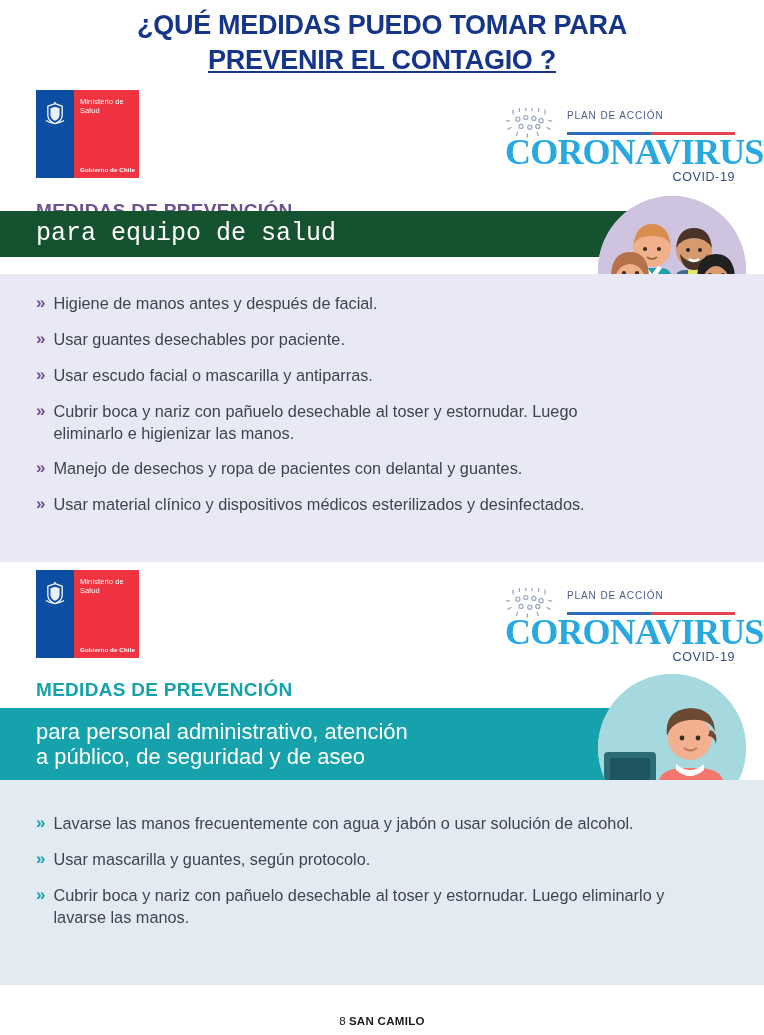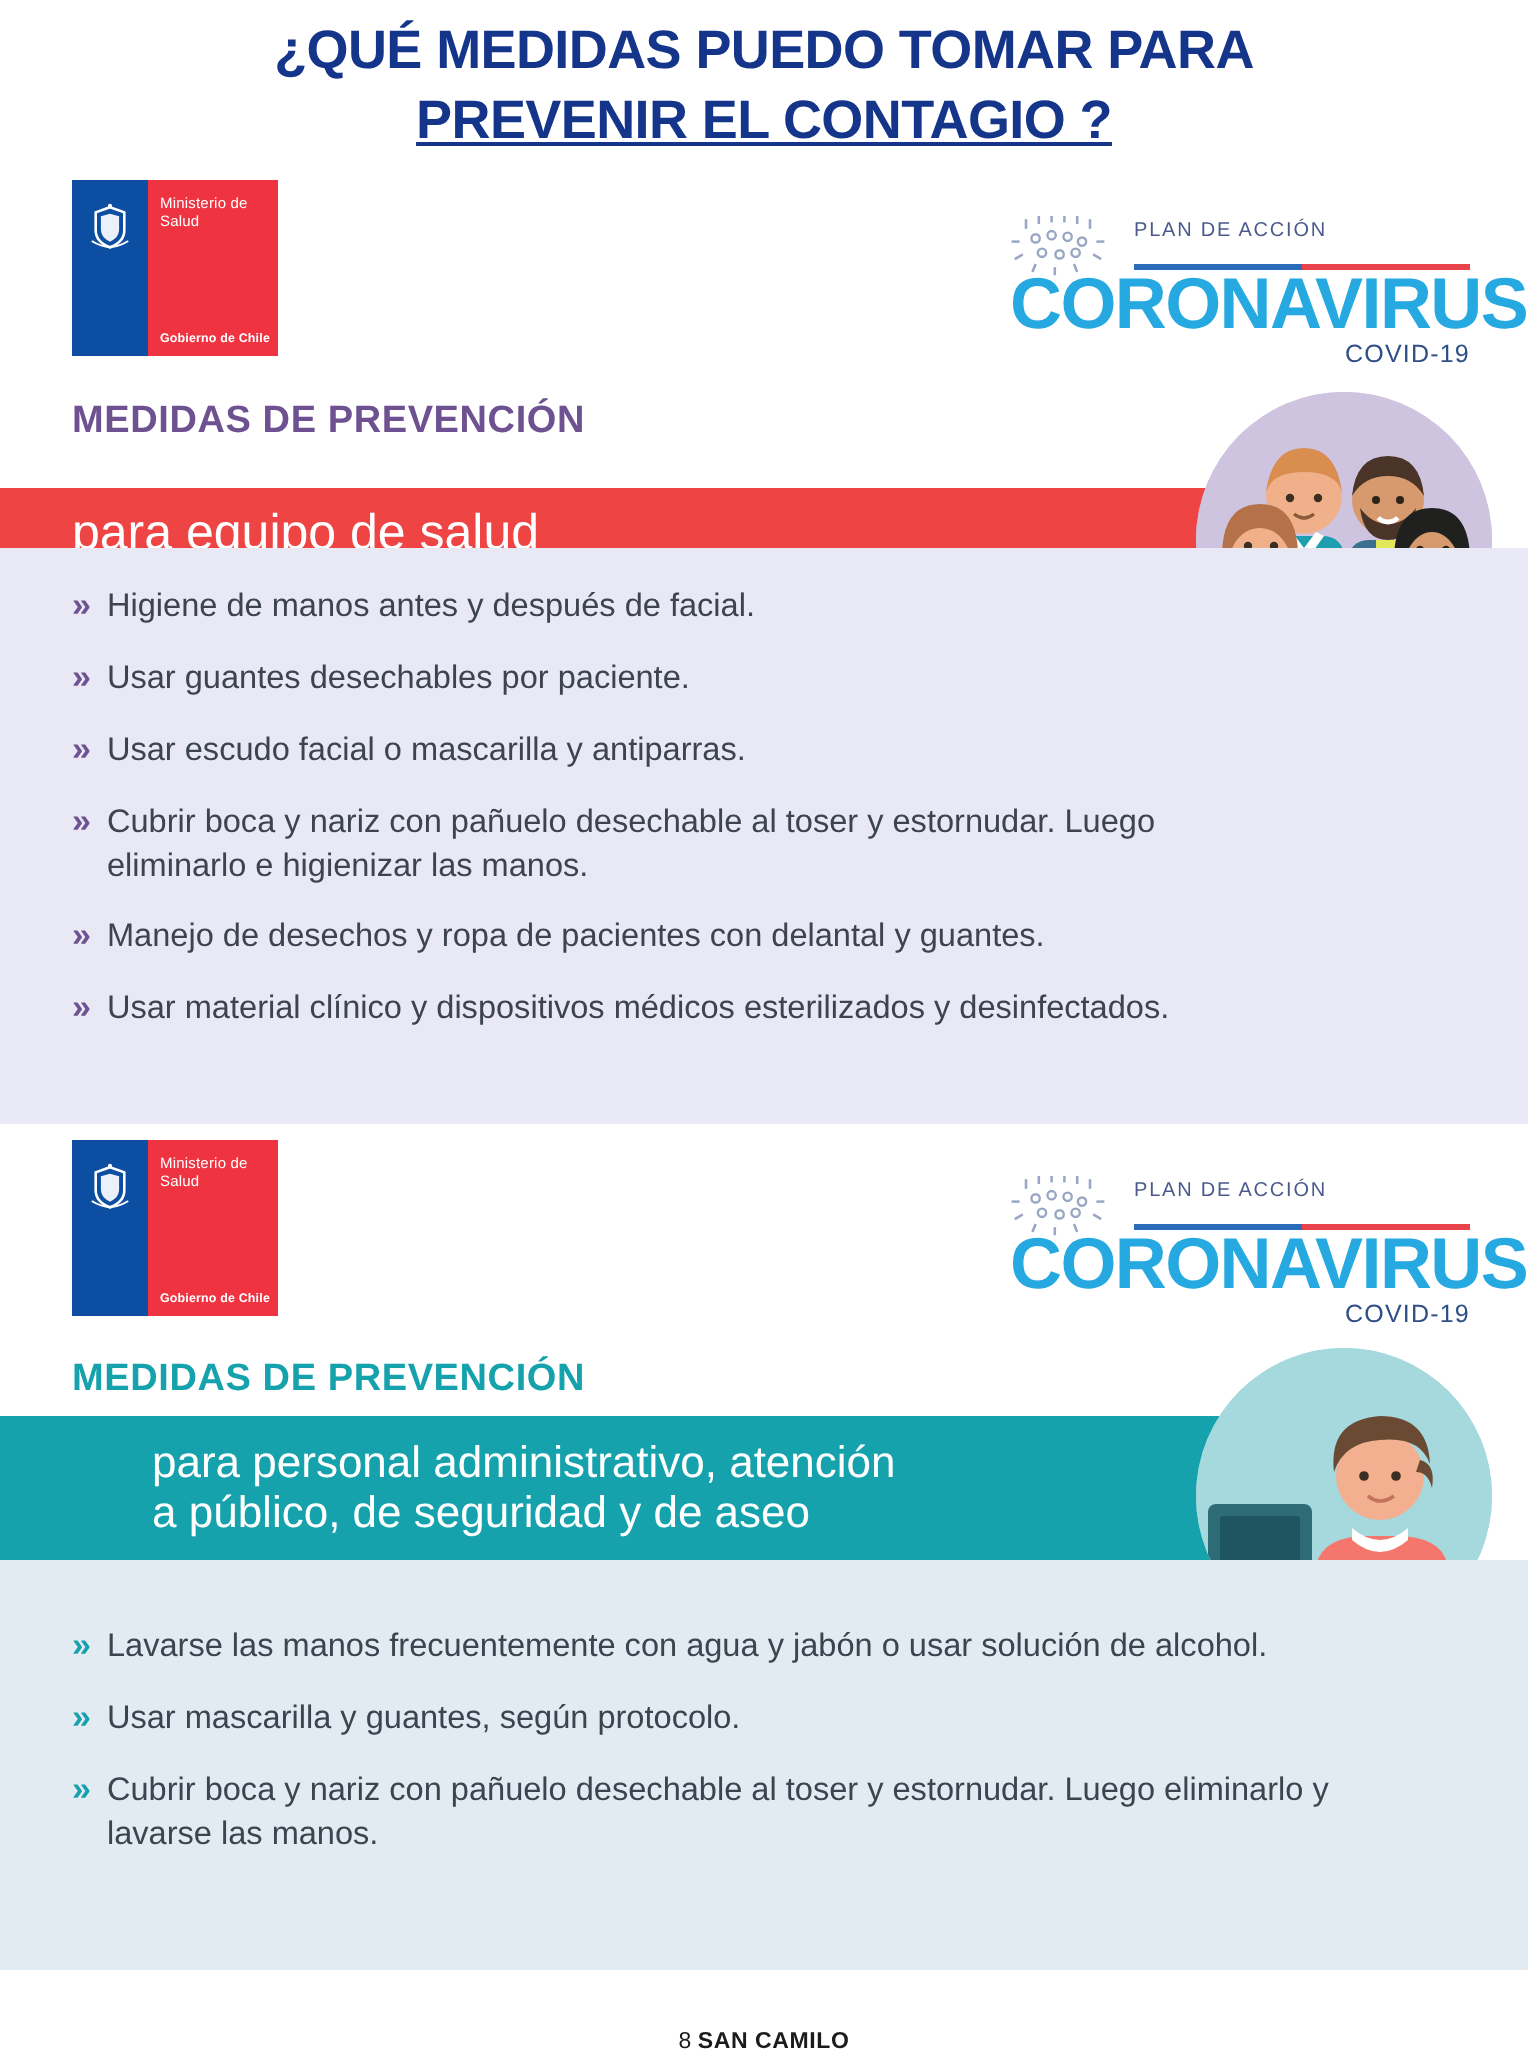--- a/index.html
+++ b/index.html
@@ -46,39 +46,39 @@
     color:#4a5a8c;font-size:10px;letter-spacing:.9px;
     font-family:"Liberation Sans",sans-serif;
   }
   .planlogo .rule{position:absolute;left:62px;top:26px;width:168px;height:3px;display:flex;}
   .planlogo .rule i{display:block;height:100%;}
   .planlogo .rule .b{width:50%;background:#2b6cb8;}
   .planlogo .rule .r{width:50%;background:#e8434a;}
   .planlogo .cv{
     position:absolute;left:0;top:28px;width:230px;
     color:#26a9e0;font-weight:bold;font-size:36px;
-    letter-spacing:-0.8px;text-align:left;line-height:1;
+    letter-spacing:-0.8px;text-align:left;line-height:1;font-family:Liberation Serif, serif;
   }
   .planlogo .covid{
     position:absolute;right:0;top:64px;
     color:#2f4f87;font-size:12.5px;letter-spacing:.6px;
   }
 
   
   .sec-kicker{
     position:absolute;left:36px;
     font-weight:bold;font-size:19px;letter-spacing:.3px;
   }
   .band{position:absolute;left:0;height:46px;}
   .band .band-txt{
     position:absolute;left:36px;top:50%;transform:translateY(-50%);
     color:#ffffff;font-size:25px;line-height:1.15;white-space:nowrap;
   }
   .band.tall{height:72px;}
-  .band.tall .band-txt{font-size:22px;margin-left:40px;}
+  .band.tall .band-txt{font-size:22px;}
 
   .panel{position:absolute;left:0;width:764px;}
 
   
   .bullets{position:absolute;left:36px;width:600px;}
   .bullet{display:flex;align-items:flex-start;margin-bottom:13px;}
   .bullet .chev{
     font-size:17px;font-weight:bold;line-height:1.35;
     margin-right:8px;flex:0 0 auto;
   }
@@ -156,21 +156,21 @@
     <div class="rule">
       <i class="b"></i>
       <i class="r"></i>
     </div>
     <div class="cv">CORONAVIRUS</div>
     <div class="covid">COVID-19</div>
   </div>
 
   <div class="sec-kicker" style="top:200px;color:#6e5191;">MEDIDAS DE PREVENCIÓN</div>
 
-  <div class="band" style="top:244px;width:630px;background:#ef4444;">
+  <div class="band" style="top:211px;width:630px;background:#14532d;font-family:Liberation Mono, monospace;">
     <div class="band-txt">para equipo de salud</div>
   </div>
 
   <div class="illus" style="left:598px;top:196px;width:148px;height:148px;background:#cfc4e0;">
     <svg viewBox="0 0 148 148" width="148" height="148">
       <rect width="148" height="148" fill="#cfc4e0"></rect>
 
       <g>
         <rect x="34" y="72" width="40" height="76" rx="10" fill="#1e9fb0"></rect>
         <circle cx="54" cy="52" r="19" fill="#f0b08a"></circle>

